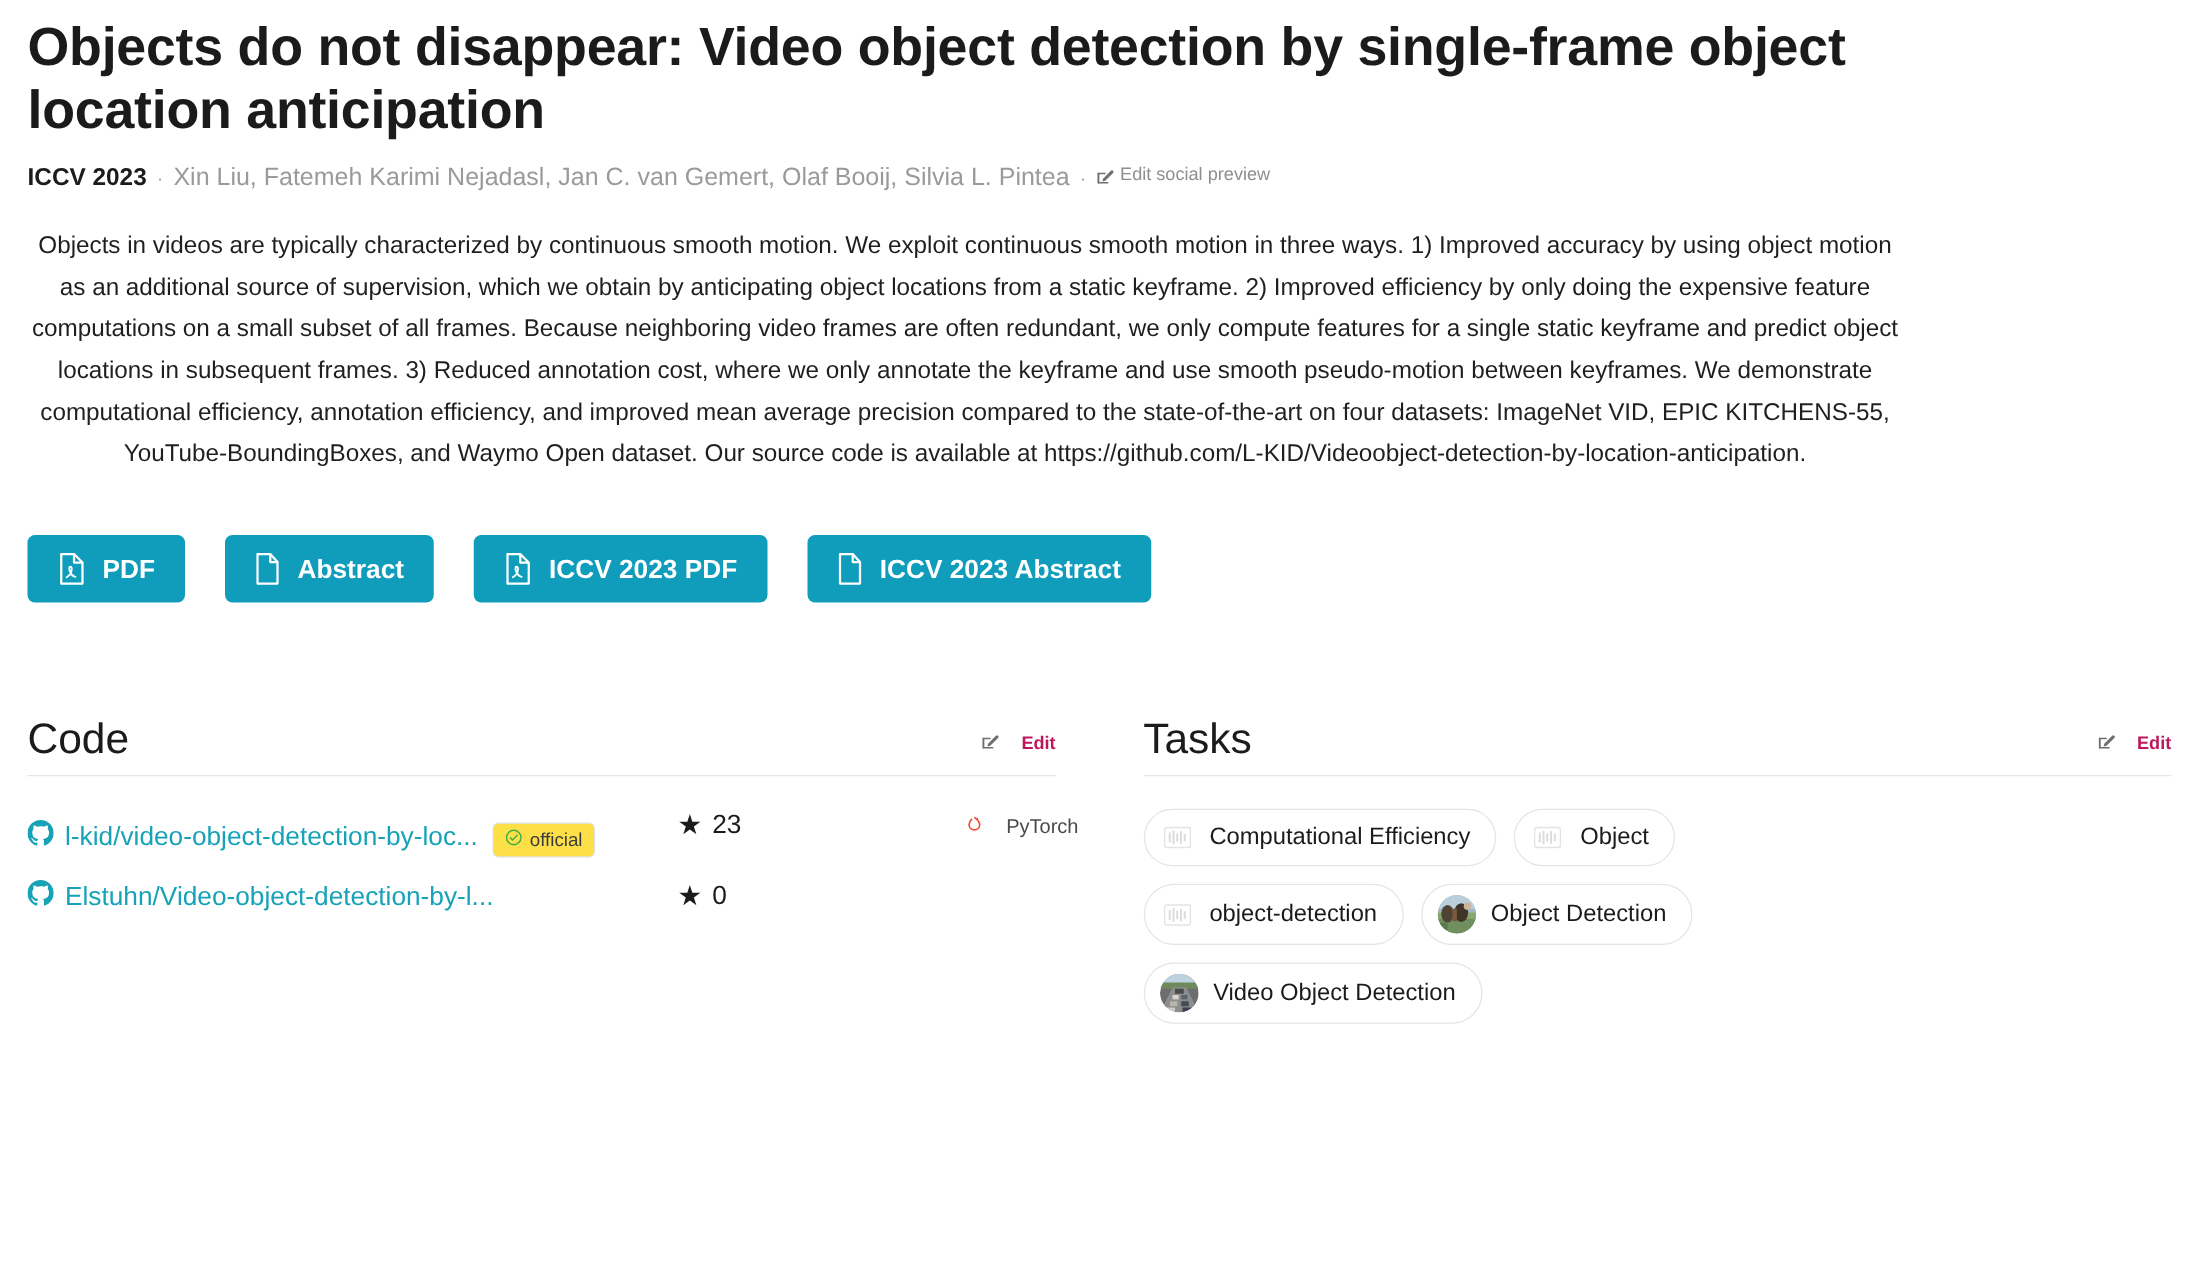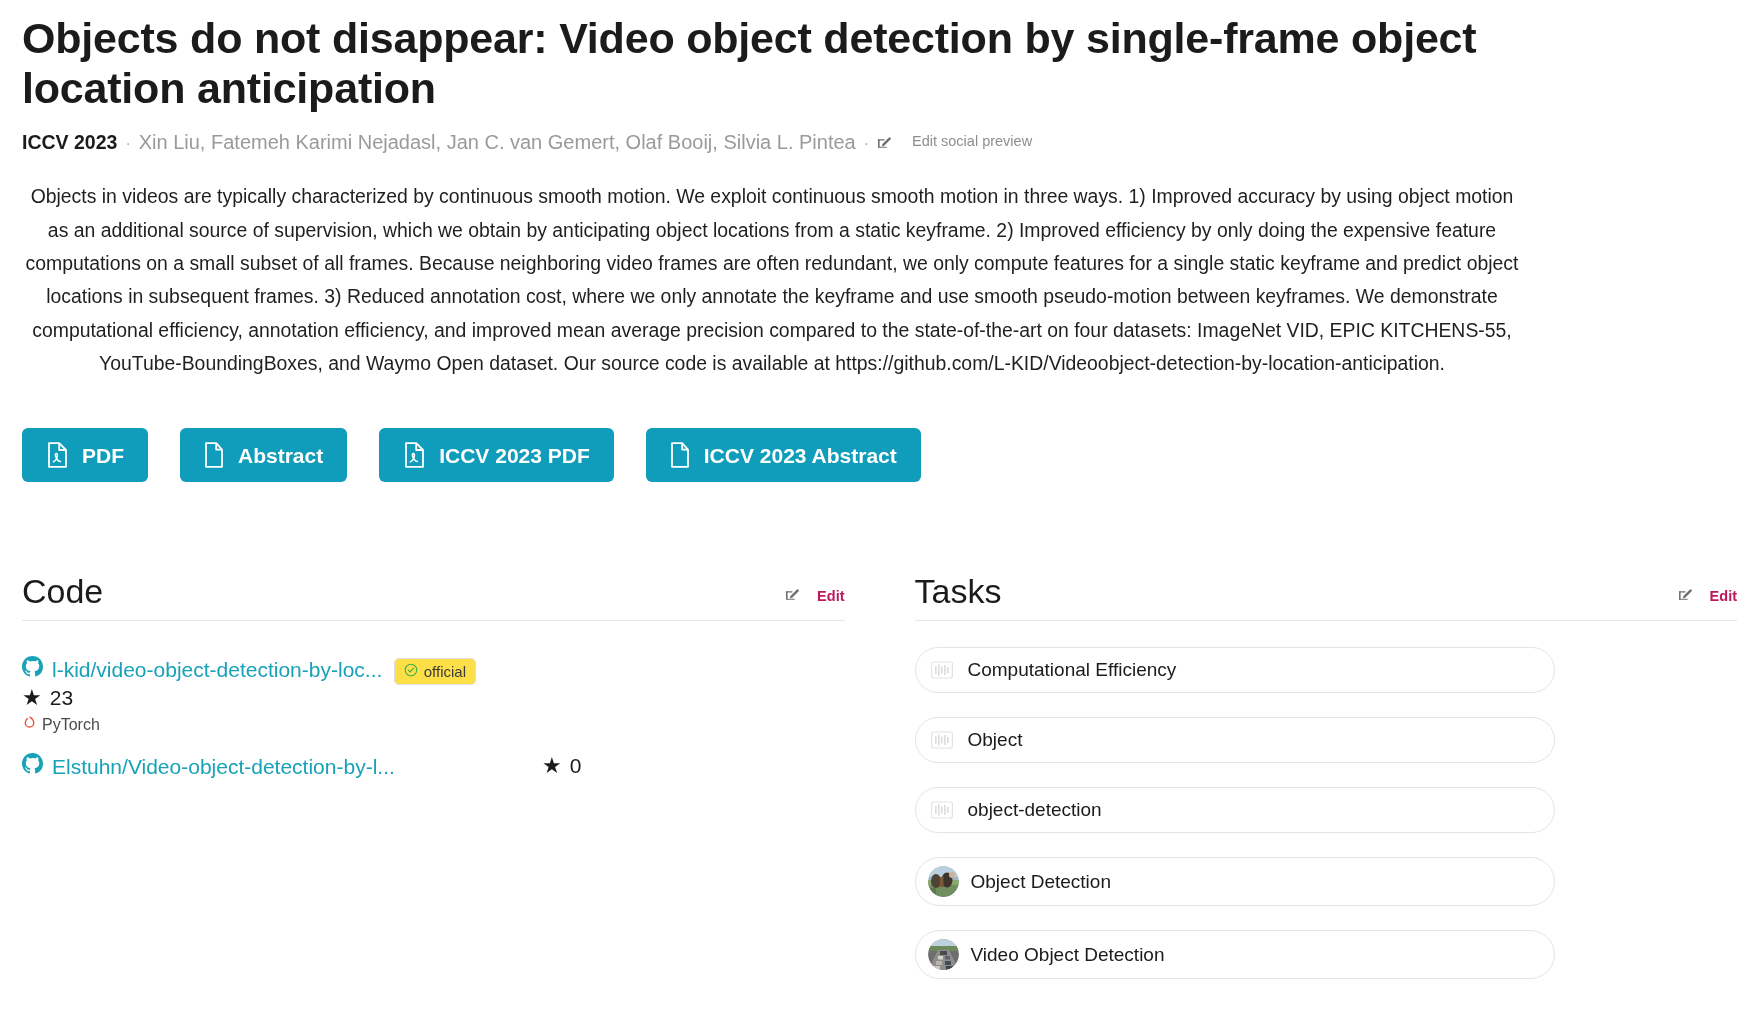--- a/index.html
+++ b/index.html
@@ -49,21 +49,21 @@
   }
   .authors {
     color: #9a9a9a;
     font-size: 20px;
   }
   .edit-social {
     color: #8e8e8e;
     font-size: 14.5px;
     display: inline-flex;
     align-items: center;
-    gap: 21px;
+    gap: 5px;
     cursor: pointer;
     white-space: nowrap;
   }
   .edit-social svg { display:block; }
 
   
   .abstract {
     margin: 26px 0 0 0;
     font-size: 19.4px;
     line-height: 1.72;
@@ -171,33 +171,32 @@
     color: #1b1b1b;
     display: flex;
     align-items: center;
     gap: 8px;
     padding-top: 1px;
   }
   .star-glyph { font-size: 22px; line-height: 1; color: #1b1b1b; }
   .framework {
     display: inline-flex;
     align-items: center;
-    gap: 5px;
+    gap: 18px;
     font-size: 16px;
     color: #4a4a4a;
     padding-top: 4px;
   }
 
   
   .chips {
     display: flex;
     flex-wrap: wrap;
-    gap: 24px 14px;
+    gap: 14px 14px;
     max-width: 640px;
-    flex-direction: column;
   }
   .chip {
     display: inline-flex;
     align-items: center;
     gap: 12px;
     border: 1px solid #e4e4e4;
     border-radius: 26px;
     background: #ffffff;
     padding: 8px 20px 8px 12px;
     font-size: 19px;
@@ -306,21 +305,21 @@
               <path d="M2 5.5h6" stroke-linecap="round"></path>
               <path d="M2 14V5.5" stroke-linecap="round"></path>
               <path d="M6.2 10.2 13.4 3a1.4 1.4 0 0 1 2 2l-7.2 7.2-2.6.6.6-2.6z" fill="#6f6f6f" stroke="none"></path>
             </svg>
           </span>
           <span>Edit</span>
         </span>
       </div>
       <div class="section-rule"></div>
 
-      <div class="repo-row" style="margin-bottom:18px;flex-direction:column;">
+      <div class="repo-row" style="margin-bottom:18px;">
         <div class="repo-main">
           <a class="repo-link">
             <span>
               <svg width="21" height="21" viewBox="0 0 16 16" fill="#17a2b8">
                 <path d="M8 0C3.58 0 0 3.58 0 8c0 3.54 2.29 6.53 5.47 7.59.4.07.55-.17.55-.38 0-.19-.01-.82-.01-1.49-2.01.37-2.53-.49-2.69-.94-.09-.23-.48-.94-.82-1.13-.28-.15-.68-.52-.01-.53.63-.01 1.08.58 1.23.82.72 1.21 1.87.87 2.33.66.07-.52.28-.87.51-1.07-1.78-.2-3.64-.89-3.64-3.95 0-.87.31-1.59.82-2.15-.08-.2-.36-1.02.08-2.12 0 0 .67-.21 2.2.82a7.4 7.4 0 0 1 2-.27c.68 0 1.36.09 2 .27 1.53-1.04 2.2-.82 2.2-.82.44 1.1.16 1.92.08 2.12.51.56.82 1.27.82 2.15 0 3.07-1.87 3.75-3.65 3.95.29.25.54.73.54 1.48 0 1.07-.01 1.93-.01 2.2 0 .21.15.46.55.38A8.01 8.01 0 0 0 16 8c0-4.42-3.58-8-8-8z"></path>
               </svg>
             </span>
             <span>l-kid/video-object-detection-by-loc...</span>
           </a>
           <div class="official-badge">

